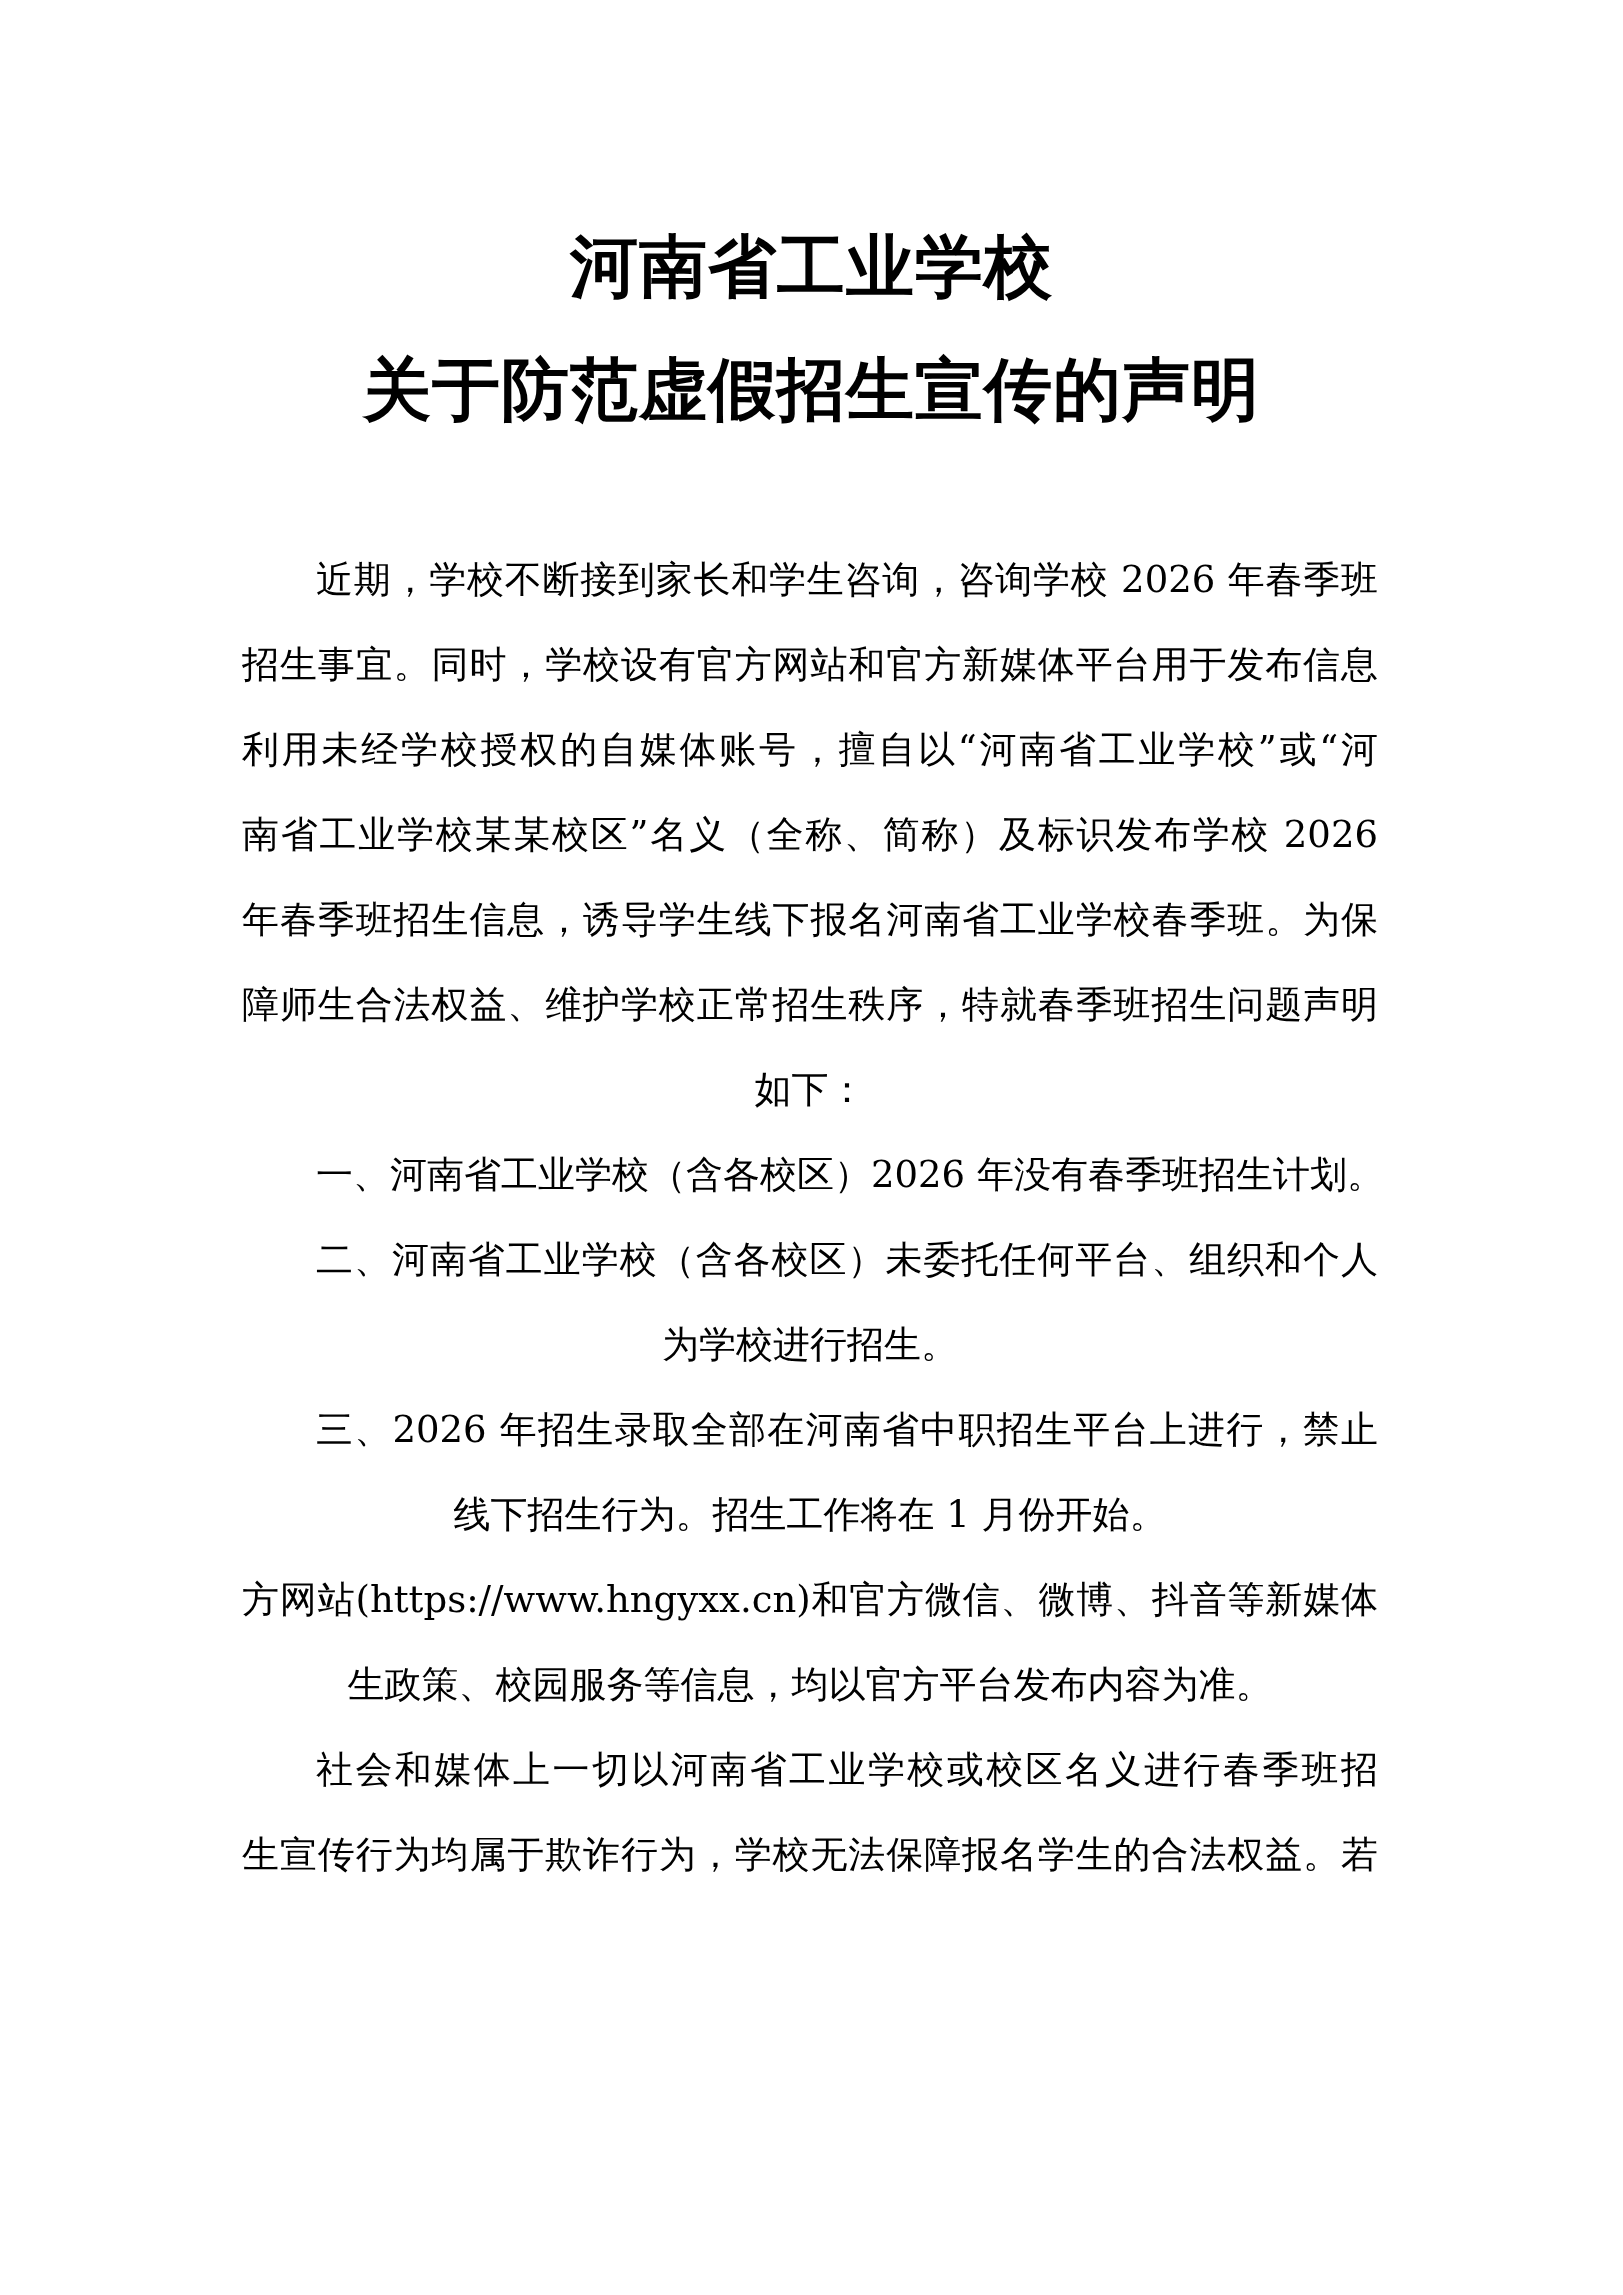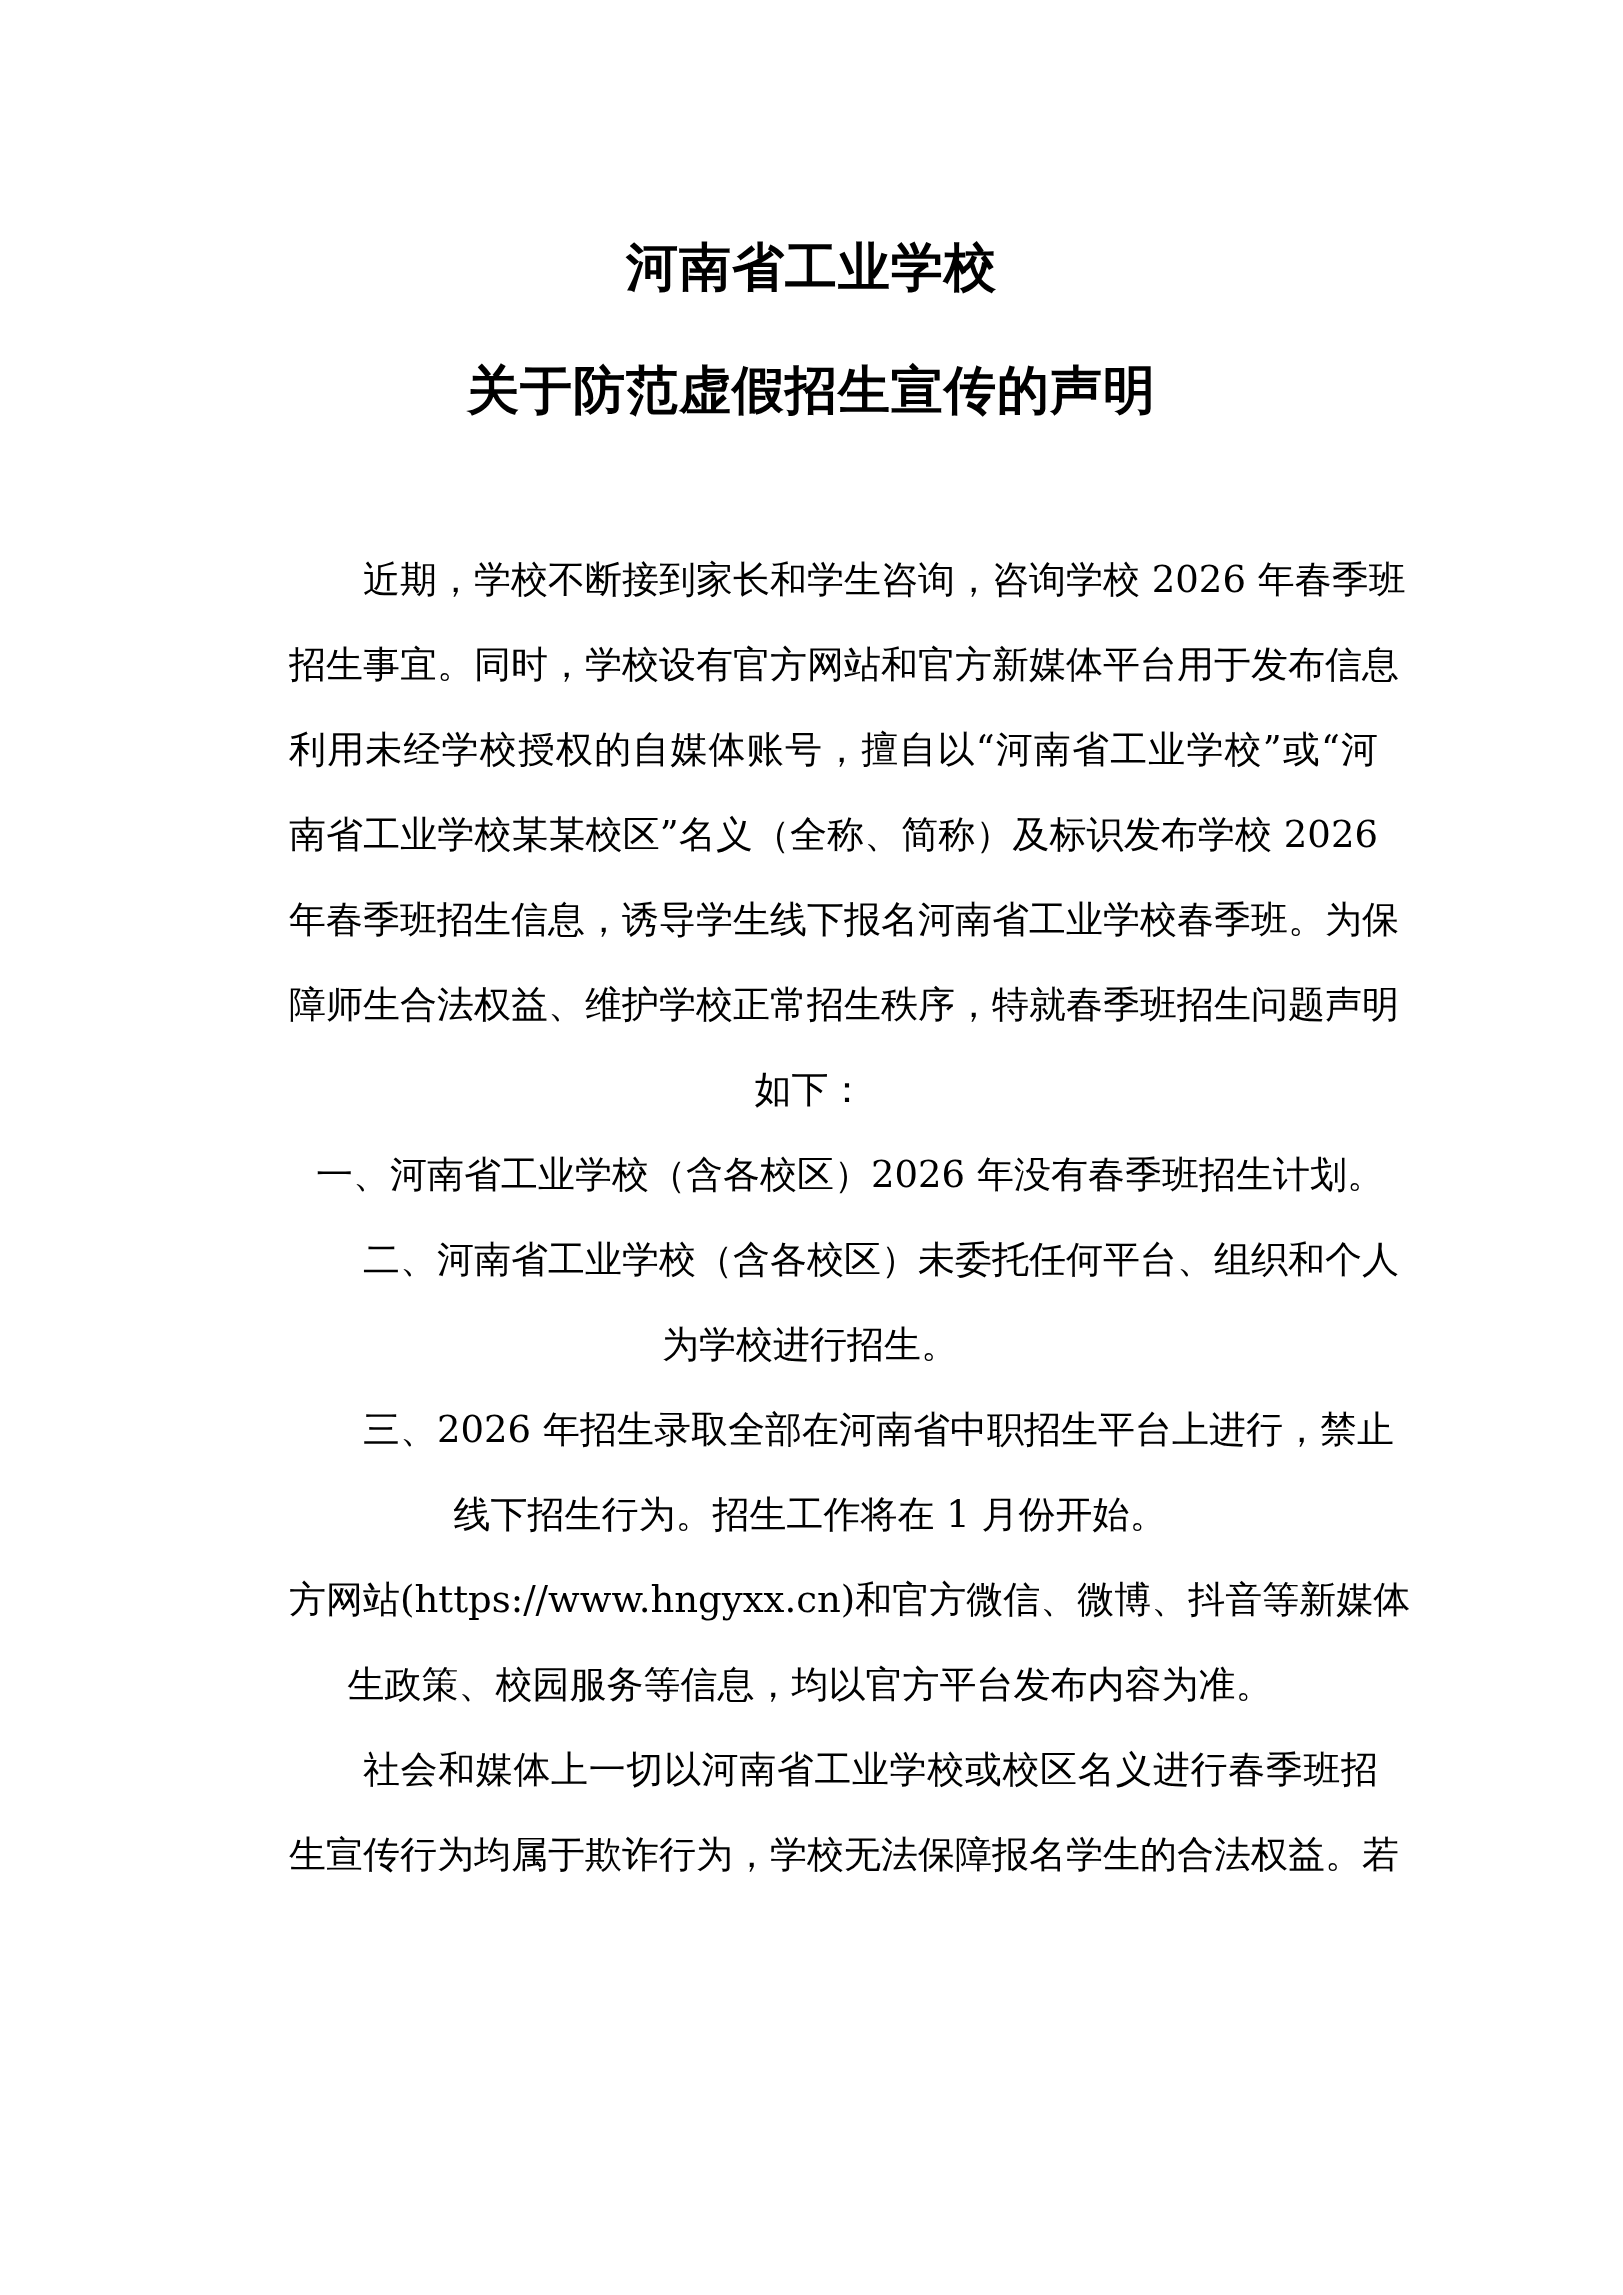--- a/index.html
+++ b/index.html
@@ -15,42 +15,41 @@
     color: #000000;
     font-family: "DejaVu Serif", "Liberation Serif", serif;
     overflow: hidden;
   }
   .title-block {
     position: absolute;
     top: 205px;
     left: 0;
     width: 100%;
     text-align: center;
-    font-size: 52px;
+    font-size: 68px;
     font-weight: 700;
     line-height: 123px;
     letter-spacing: 1px;
   }
   .body-block {
     position: absolute;
     top: 537px;
     left: 242px;
     width: 1136px;
     font-size: 37px;
     line-height: 85px;
   }
   .body-line {
     white-space: nowrap;
     text-align: center;
   }
   .body-line.justify {
     text-align: justify;
     text-align-last: justify;
     text-justify: inter-character;
-    margin-left: 47px;
   }
   .body-line.indent {
     text-indent: 2em;
   }
 </style>
 </head>
 <body>
 
 <div class="page">
 

